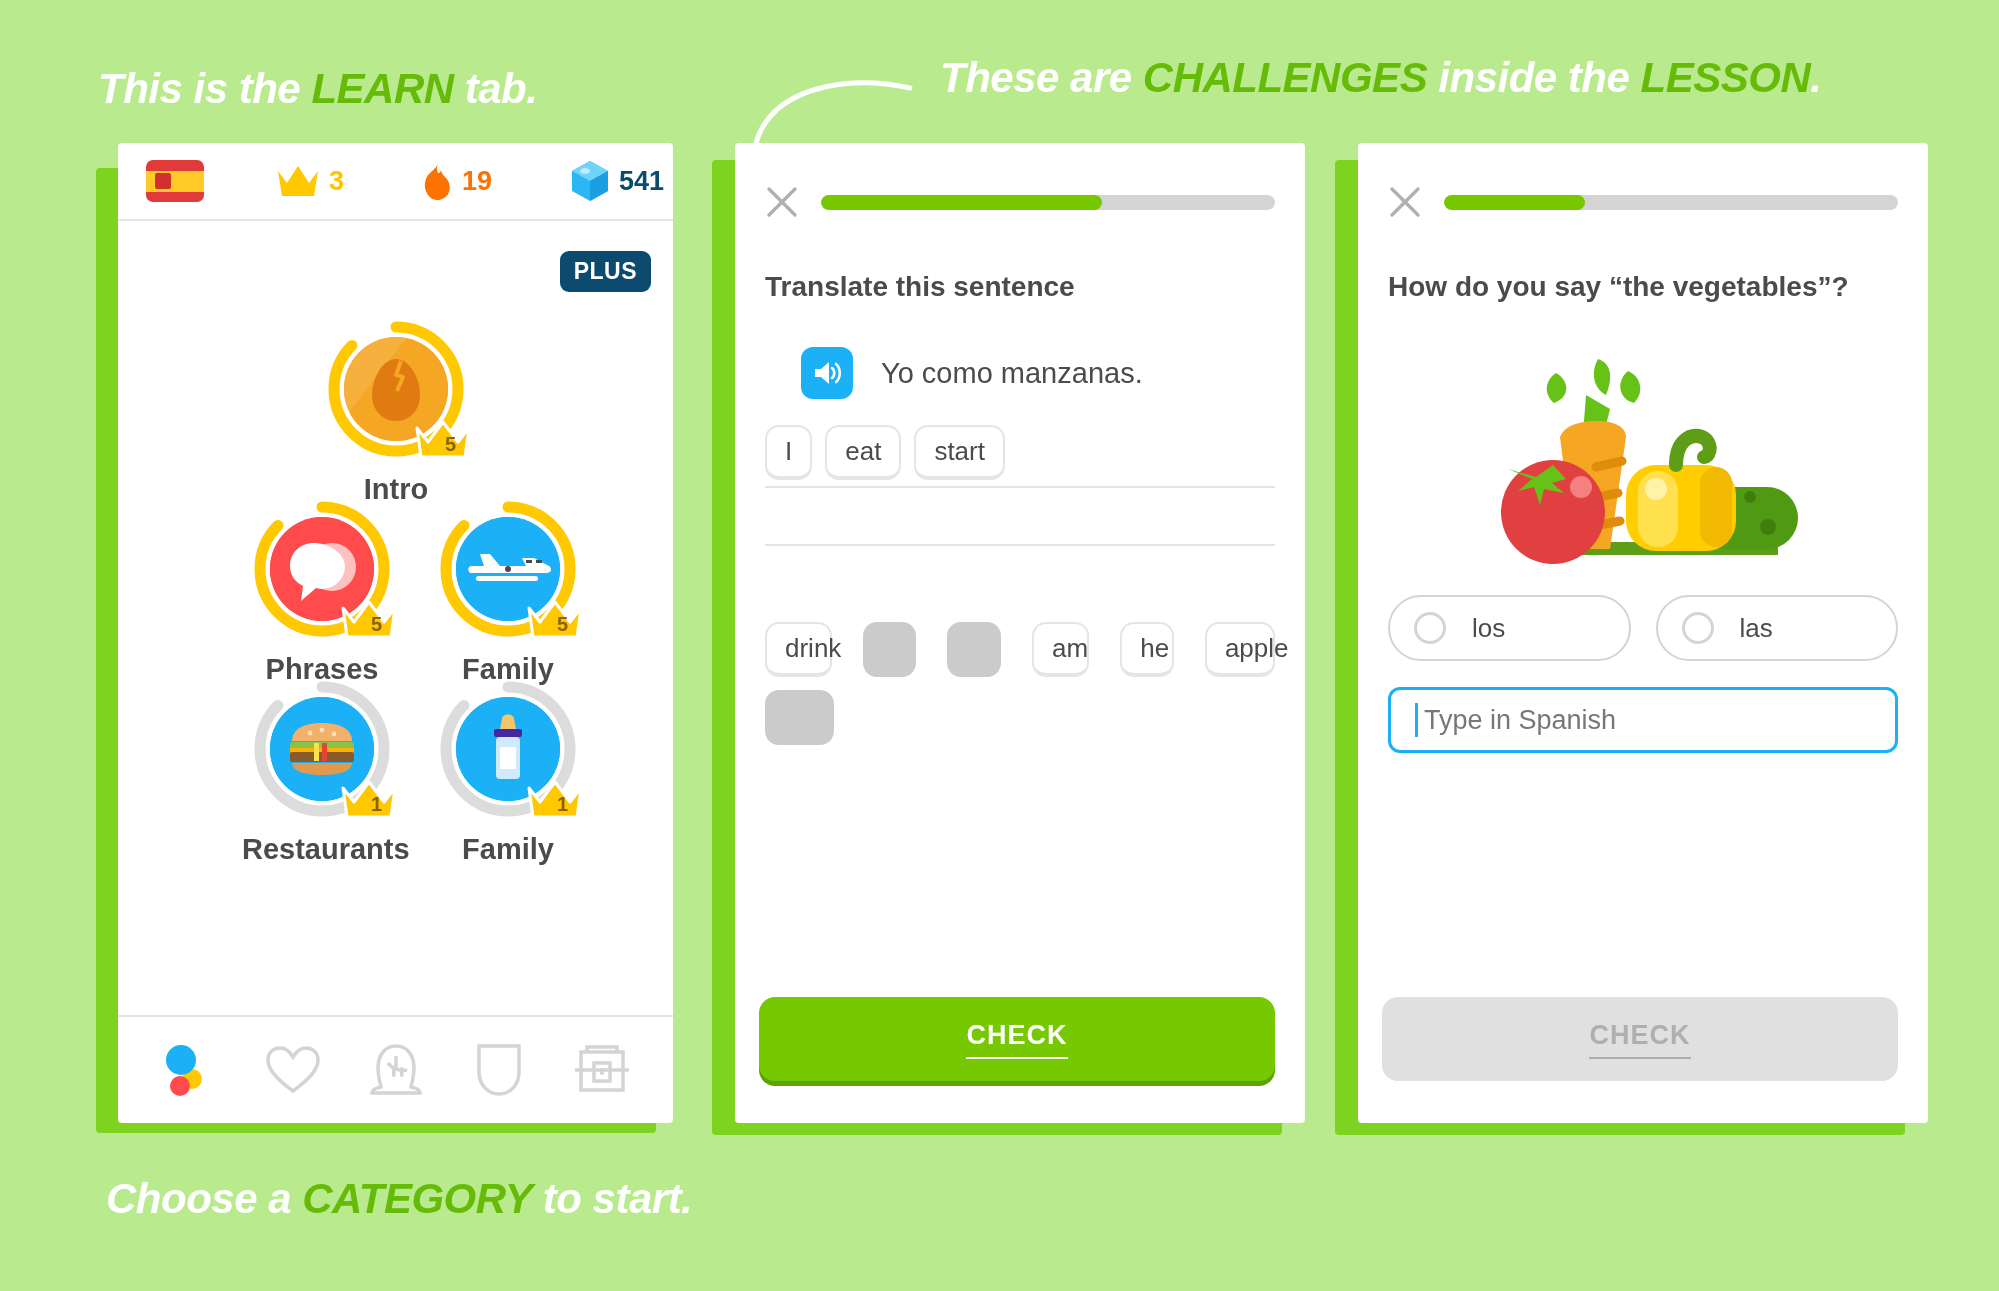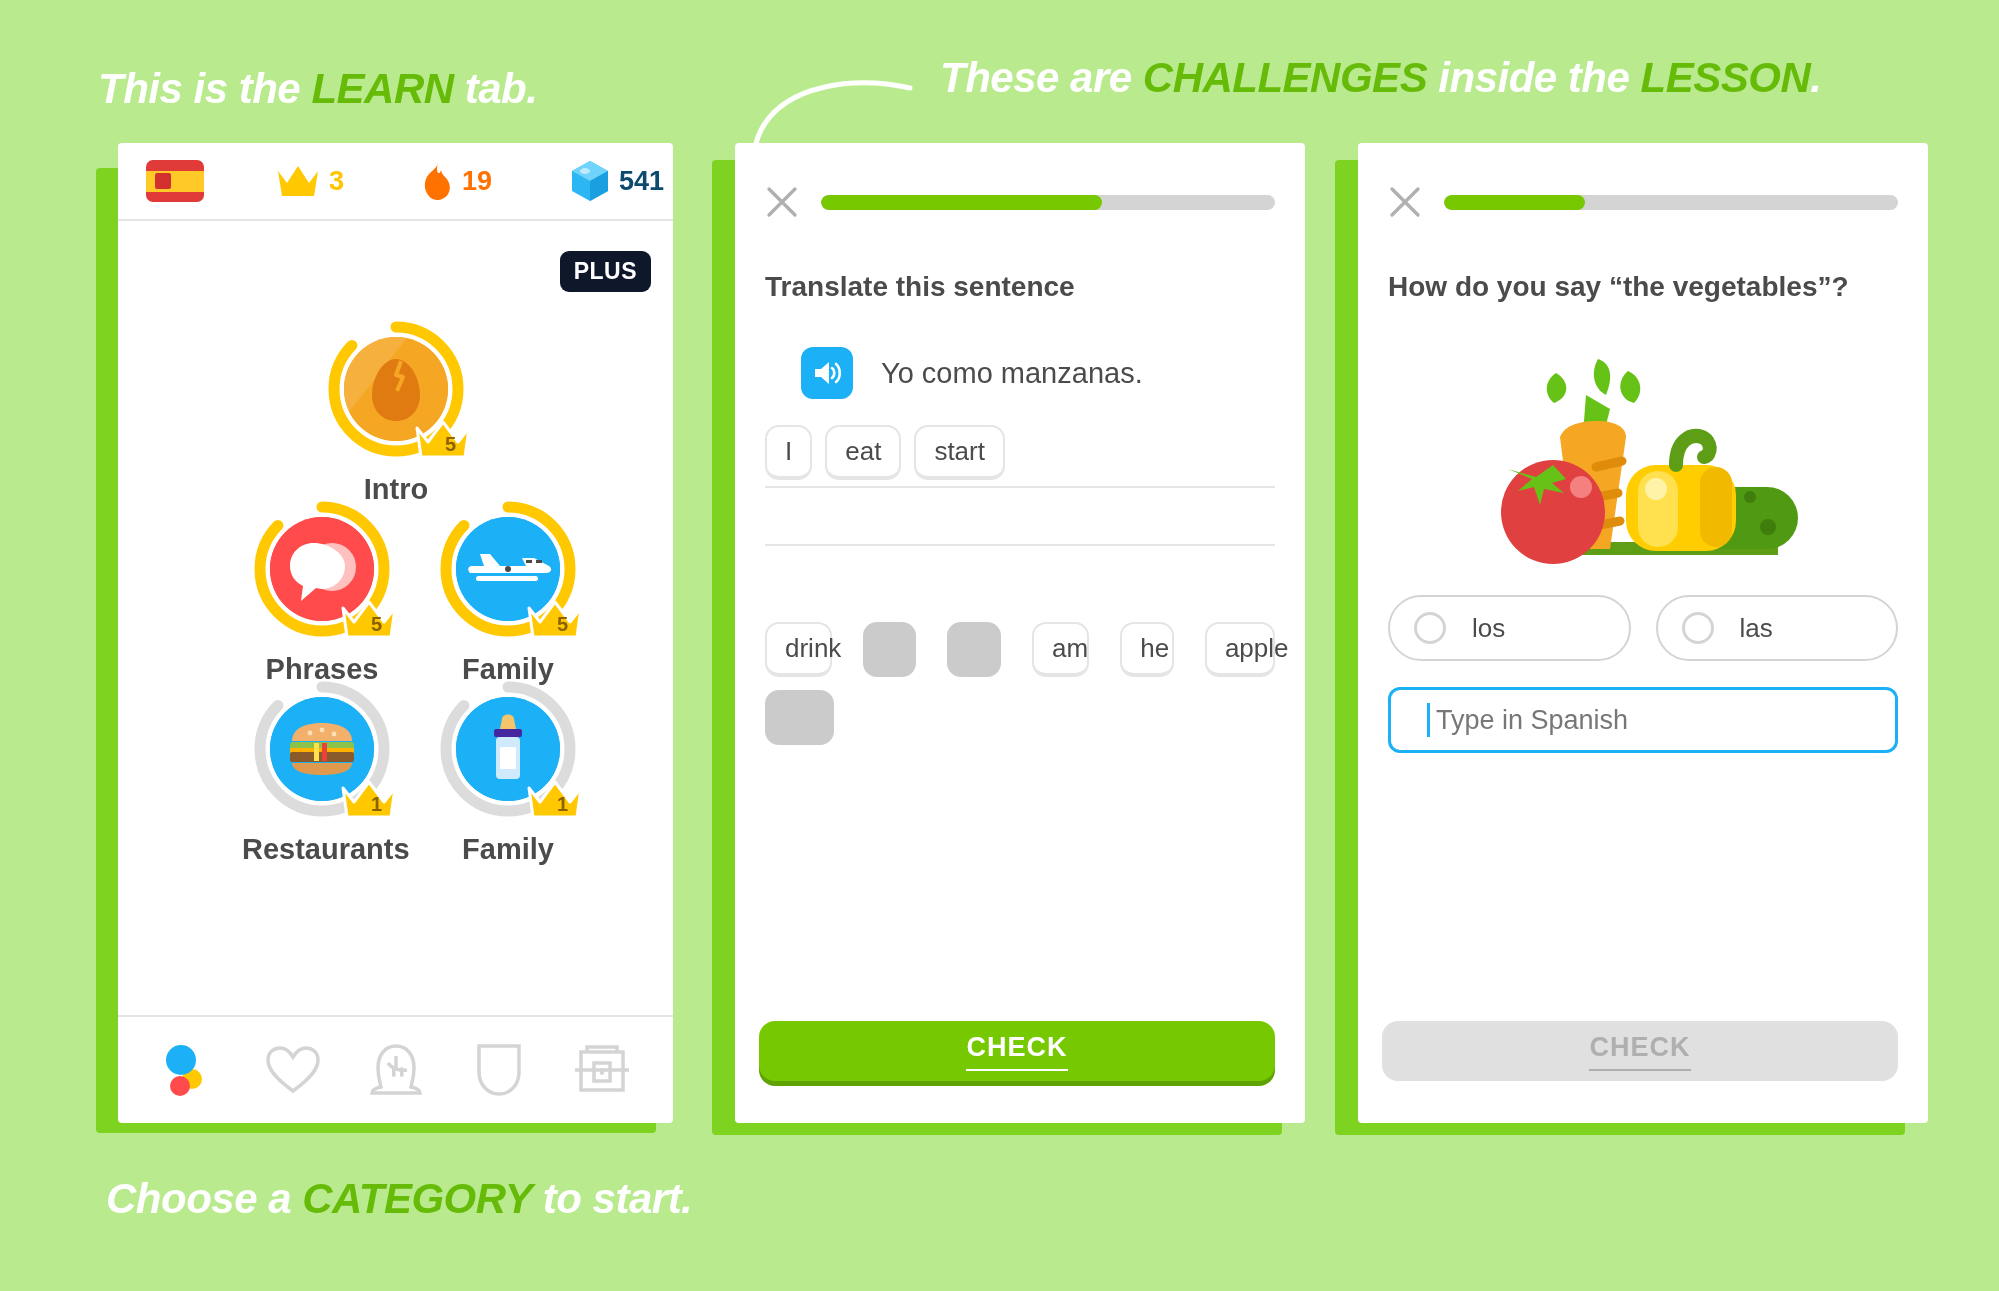--- a/index.html
+++ b/index.html
@@ -79,21 +79,21 @@
   #stat-gem   { margin-left: 78px; }
   .stat-val { font-size: 27px; font-weight: bold; }
   #crown-val { color: #ffc300; }
   #streak-val { color: #ff7200; }
   #gem-val { color: #0c4a6e; }
 
   
   .p1-body { position: relative; height: 790px; }
   .plus-badge {
     position: absolute; right: 22px; top: 30px;
-    background: #0f172a; color: #fff;
+    background: #0c4a6e; color: #fff;
     font-size: 23px; font-weight: bold;
     padding: 7px 14px; border-radius: 9px;
     letter-spacing: 0.5px;
   }
   .skill { position: absolute; width: 160px; text-align: center; }
   .skill-ring {
     position: relative; width: 140px; height: 140px; margin: 0 auto;
   }
   .ring-svg { position: absolute; left: 0; top: 0; }
   .skill-inner {
@@ -181,21 +181,21 @@
     background: #cbcbcb; border-color: #cbcbcb; color: transparent;
   }
 
   .word-bank { margin: 76px 30px 0 30px; }
   .bank-row {
     display: flex; justify-content: flex-start; gap: 31px; margin-bottom: 13px;
   }
 
   .check-btn {
     position: absolute; left: 24px; right: 30px; bottom: 42px;
-    height: 60px; border-radius: 16px;
+    height: 84px; border-radius: 16px;
     display: flex; align-items: center; justify-content: center;
     font-size: 27px; font-weight: bold; letter-spacing: 1px;
   }
   .check-btn.enabled {
     background: #76c900; color: #fff;
     box-shadow: 0 5px 0 #5fa300;
   }
   .check-btn.disabled {
     background: #e0e0e0; color: #afafaf;
   }
@@ -217,21 +217,21 @@
   }
   .radio-circle {
     width: 32px; height: 32px; border-radius: 50%;
     border: 3px solid #d4d4d4; flex: none;
   }
   .choice-label { font-size: 26px; color: #4b4b4b; }
 
   .text-input {
     margin: 26px 30px 0 30px; height: 66px;
     border: 3px solid #1cb0f6; border-radius: 12px;
-    display: flex; align-items: center; padding-left: 36px; gap: 6px;
+    display: flex; align-items: center; padding-left: 24px; gap: 6px;
   }
   .caret {
     width: 3px; height: 34px; background: #1cb0f6;
   }
   .input-placeholder { font-size: 27px; color: #777777; }
 </style>
 </head>
 <body>
 
 <div class="stage">

